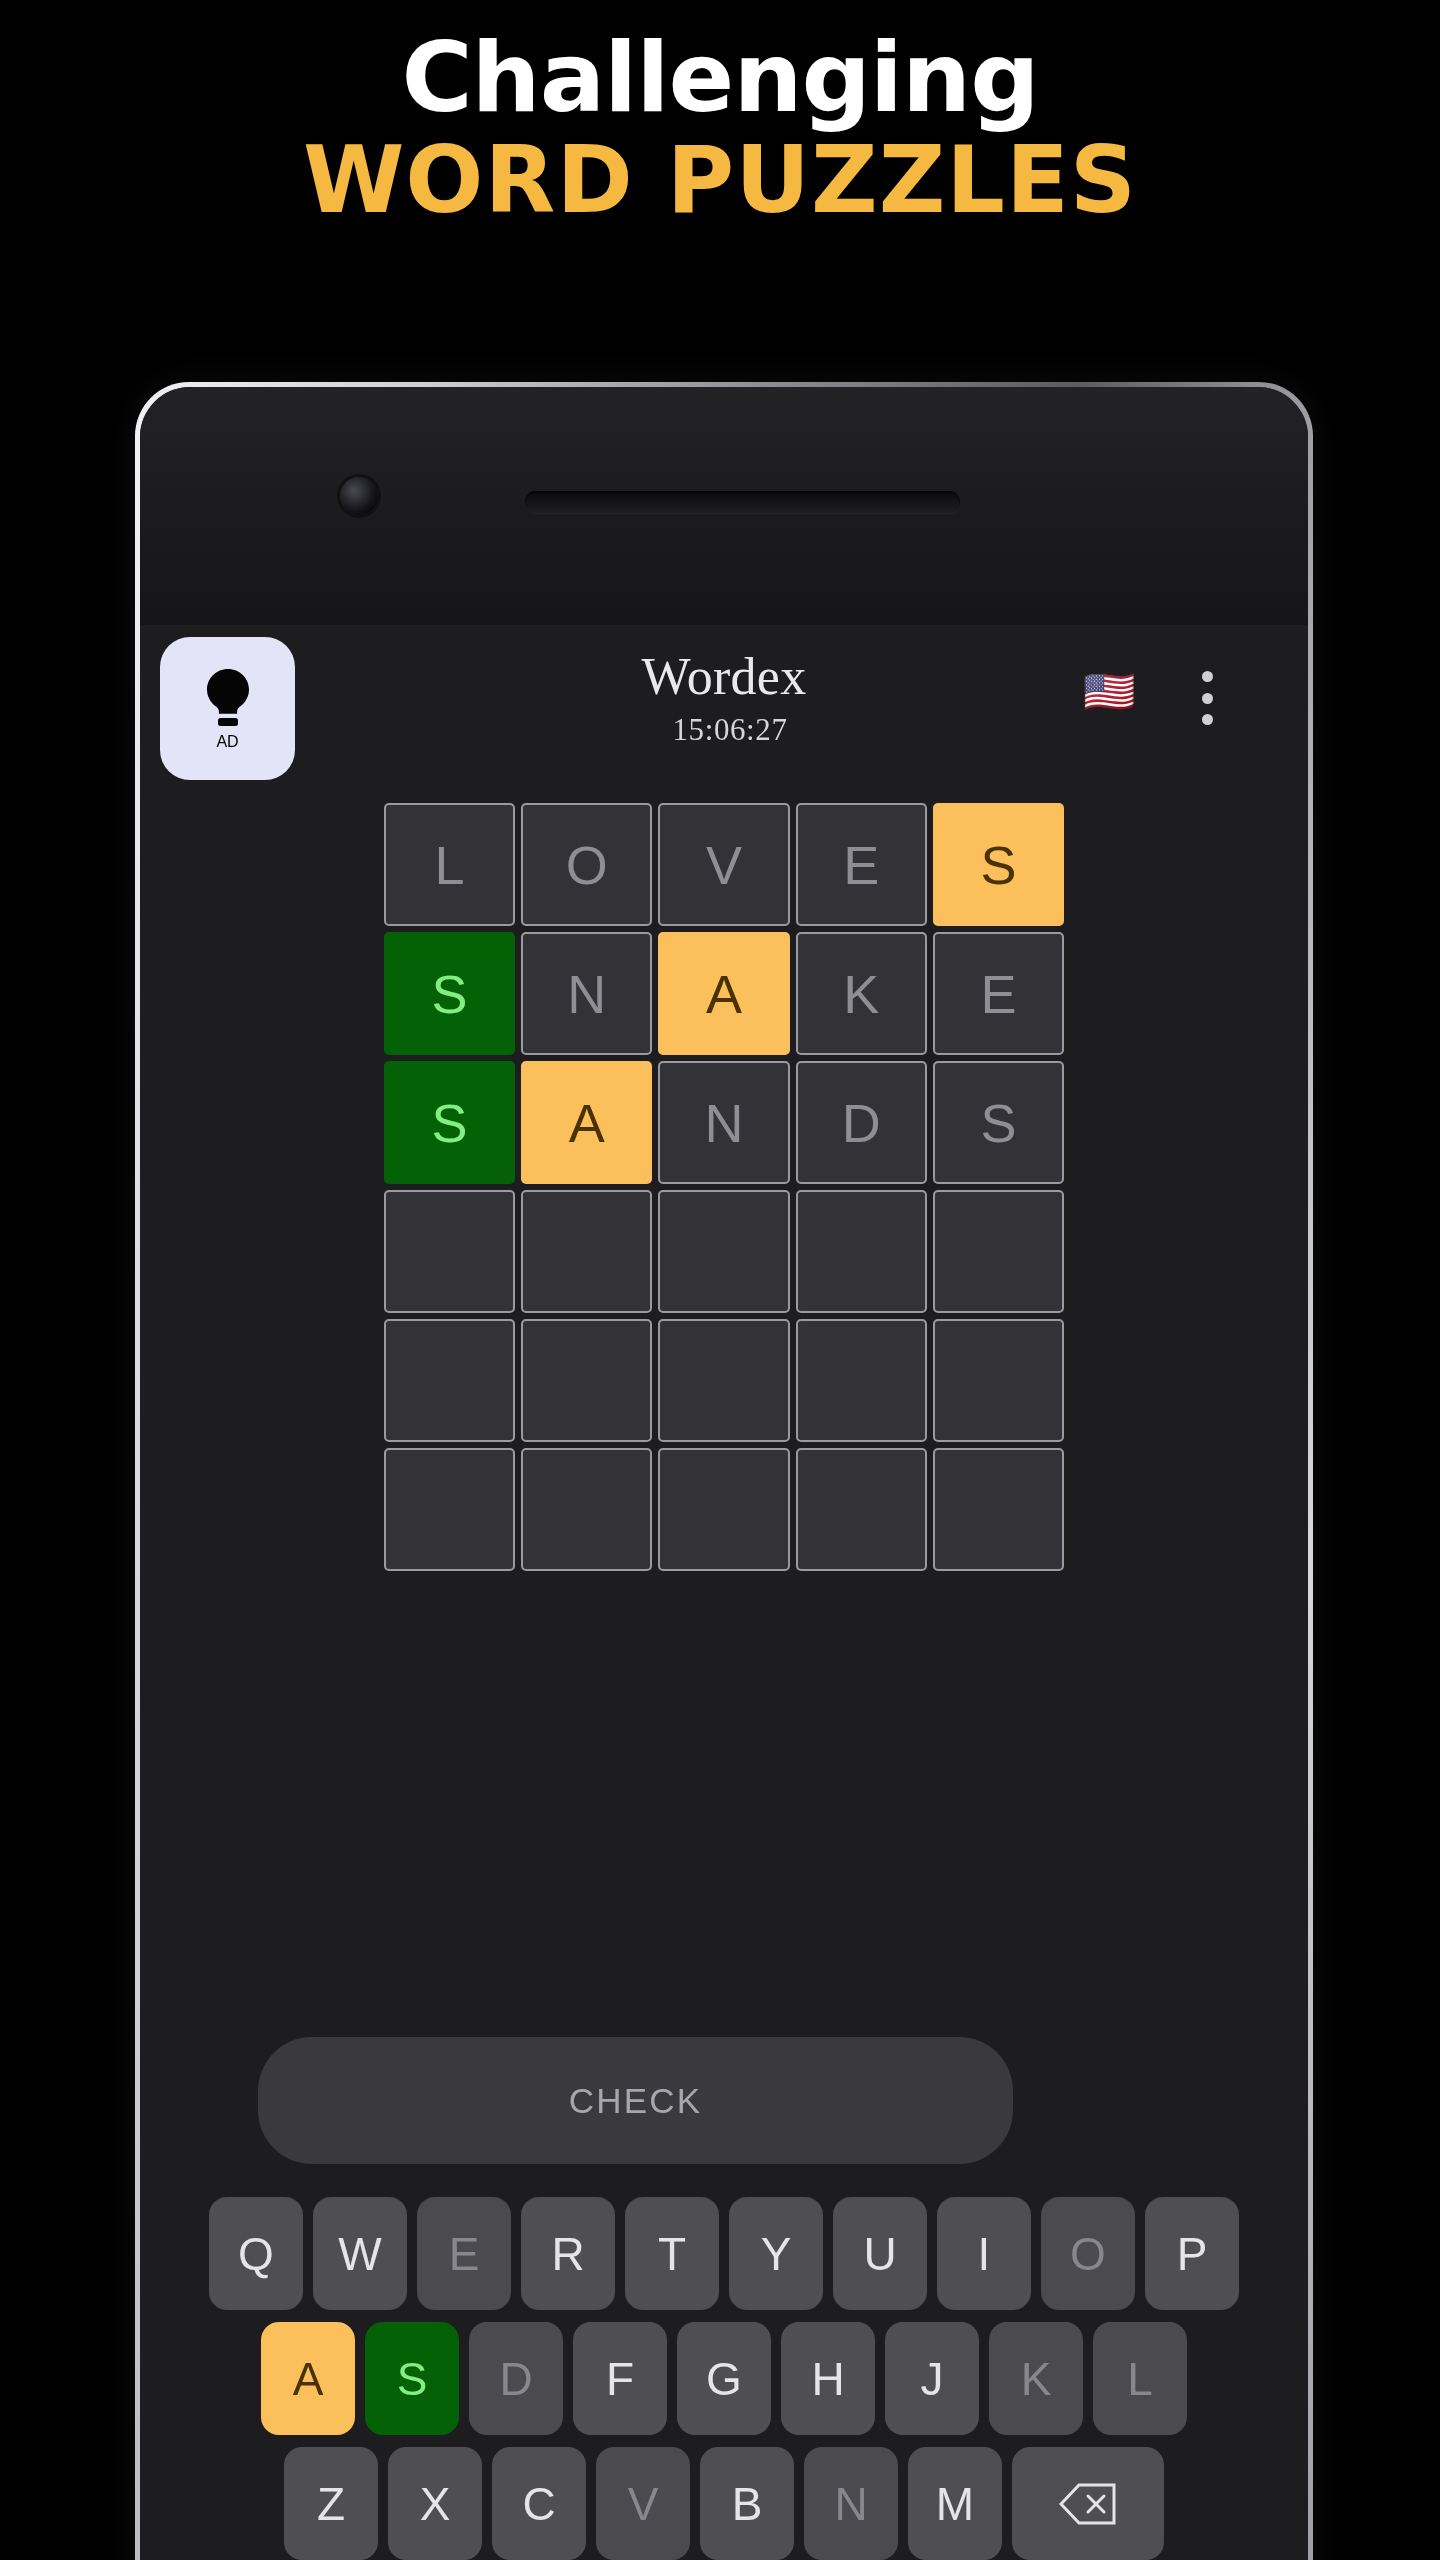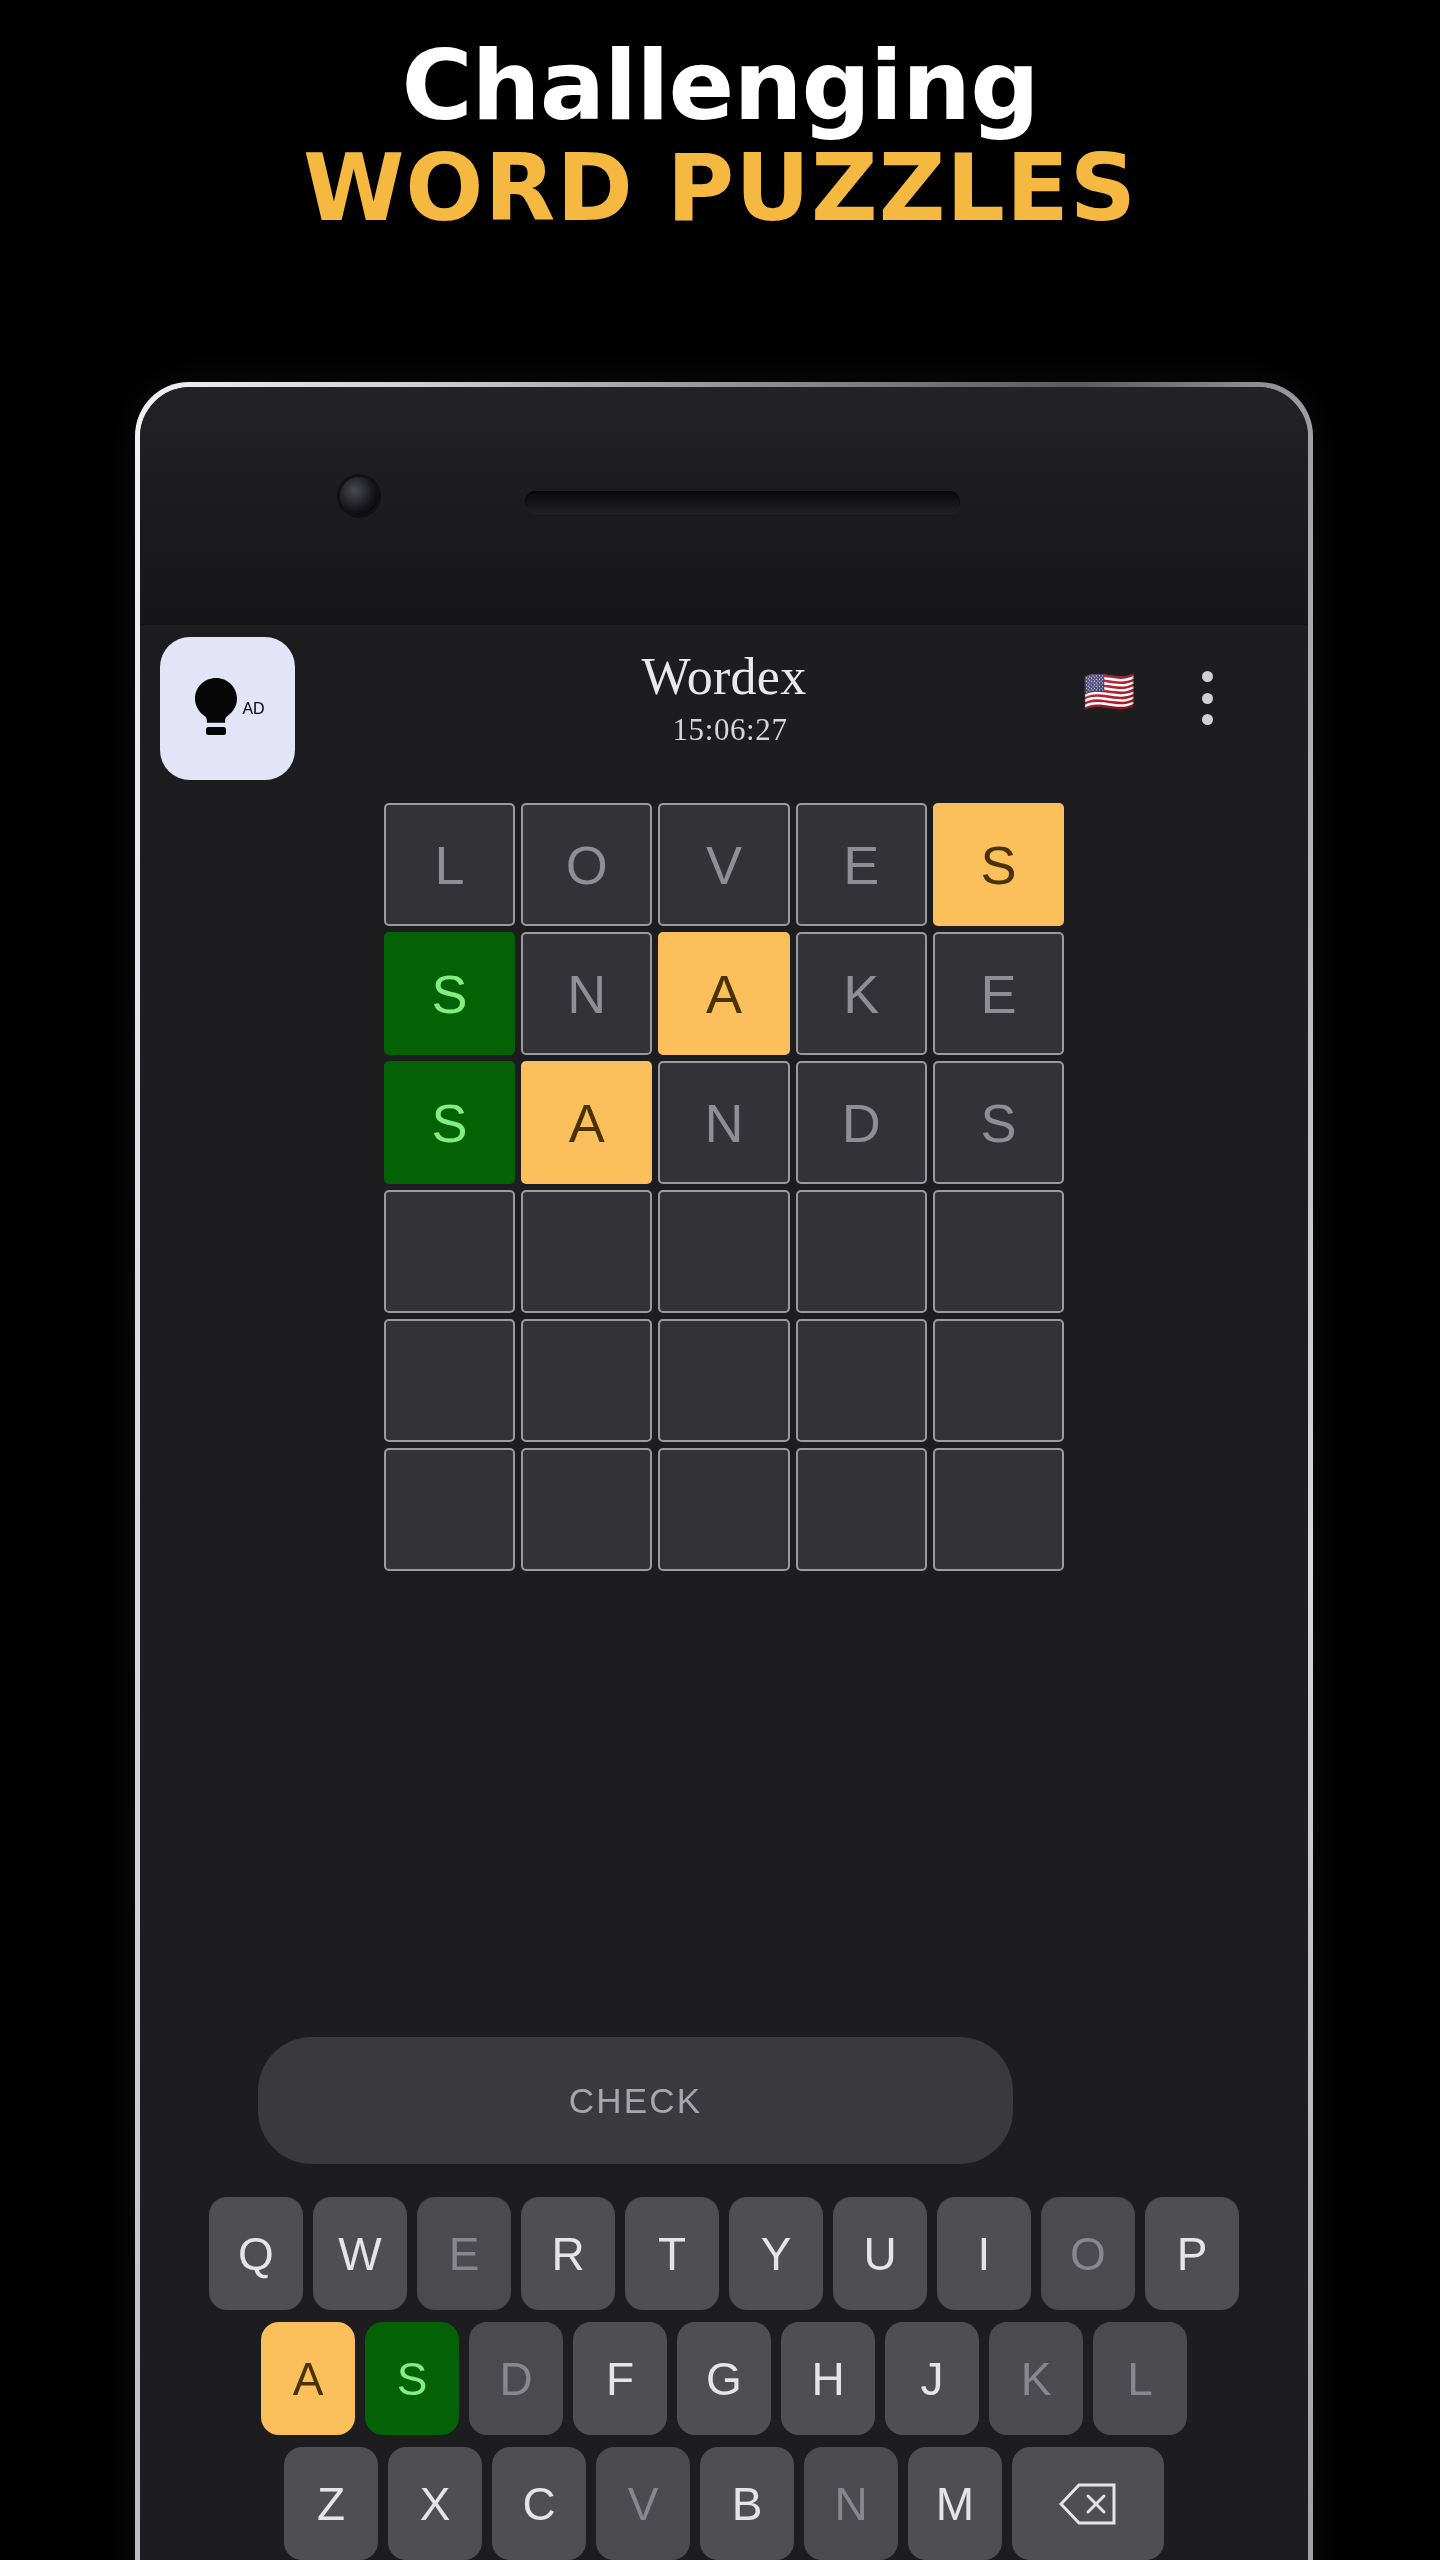--- a/index.html
+++ b/index.html
@@ -14,21 +14,21 @@
   #stage {
     position:relative;
     width:1440px; height:2560px;
     background:#000000;
   }
 
   
   .headline-wrap {
     position:absolute;
     top:0; left:0; width:1440px;
-    padding-top:36px;
+    padding-top:28px;
     text-align:center;
   }
   .headline-1 {
     font-family:"DejaVu Sans", sans-serif;
     font-weight:bold;
     font-size:97px;
     line-height:1.04;
     color:#ffffff;
     letter-spacing:-1px;
   }
@@ -108,21 +108,21 @@
     position:relative;
     height:140px;
   }
   #ad-button {
     position:absolute;
     left:20px; top:12px;
     width:135px; height:143px;
     border-radius:30px;
     background:#e4e4f8;
     display:flex;
-    flex-direction:row;
+    flex-direction:column;
     align-items:center;
     justify-content:center;
     cursor:pointer;
   }
   #ad-bulb { display:block; }
   #header-center {
     position:absolute;
     left:0; right:0; top:22px;
     text-align:center;
     pointer-events:none;

